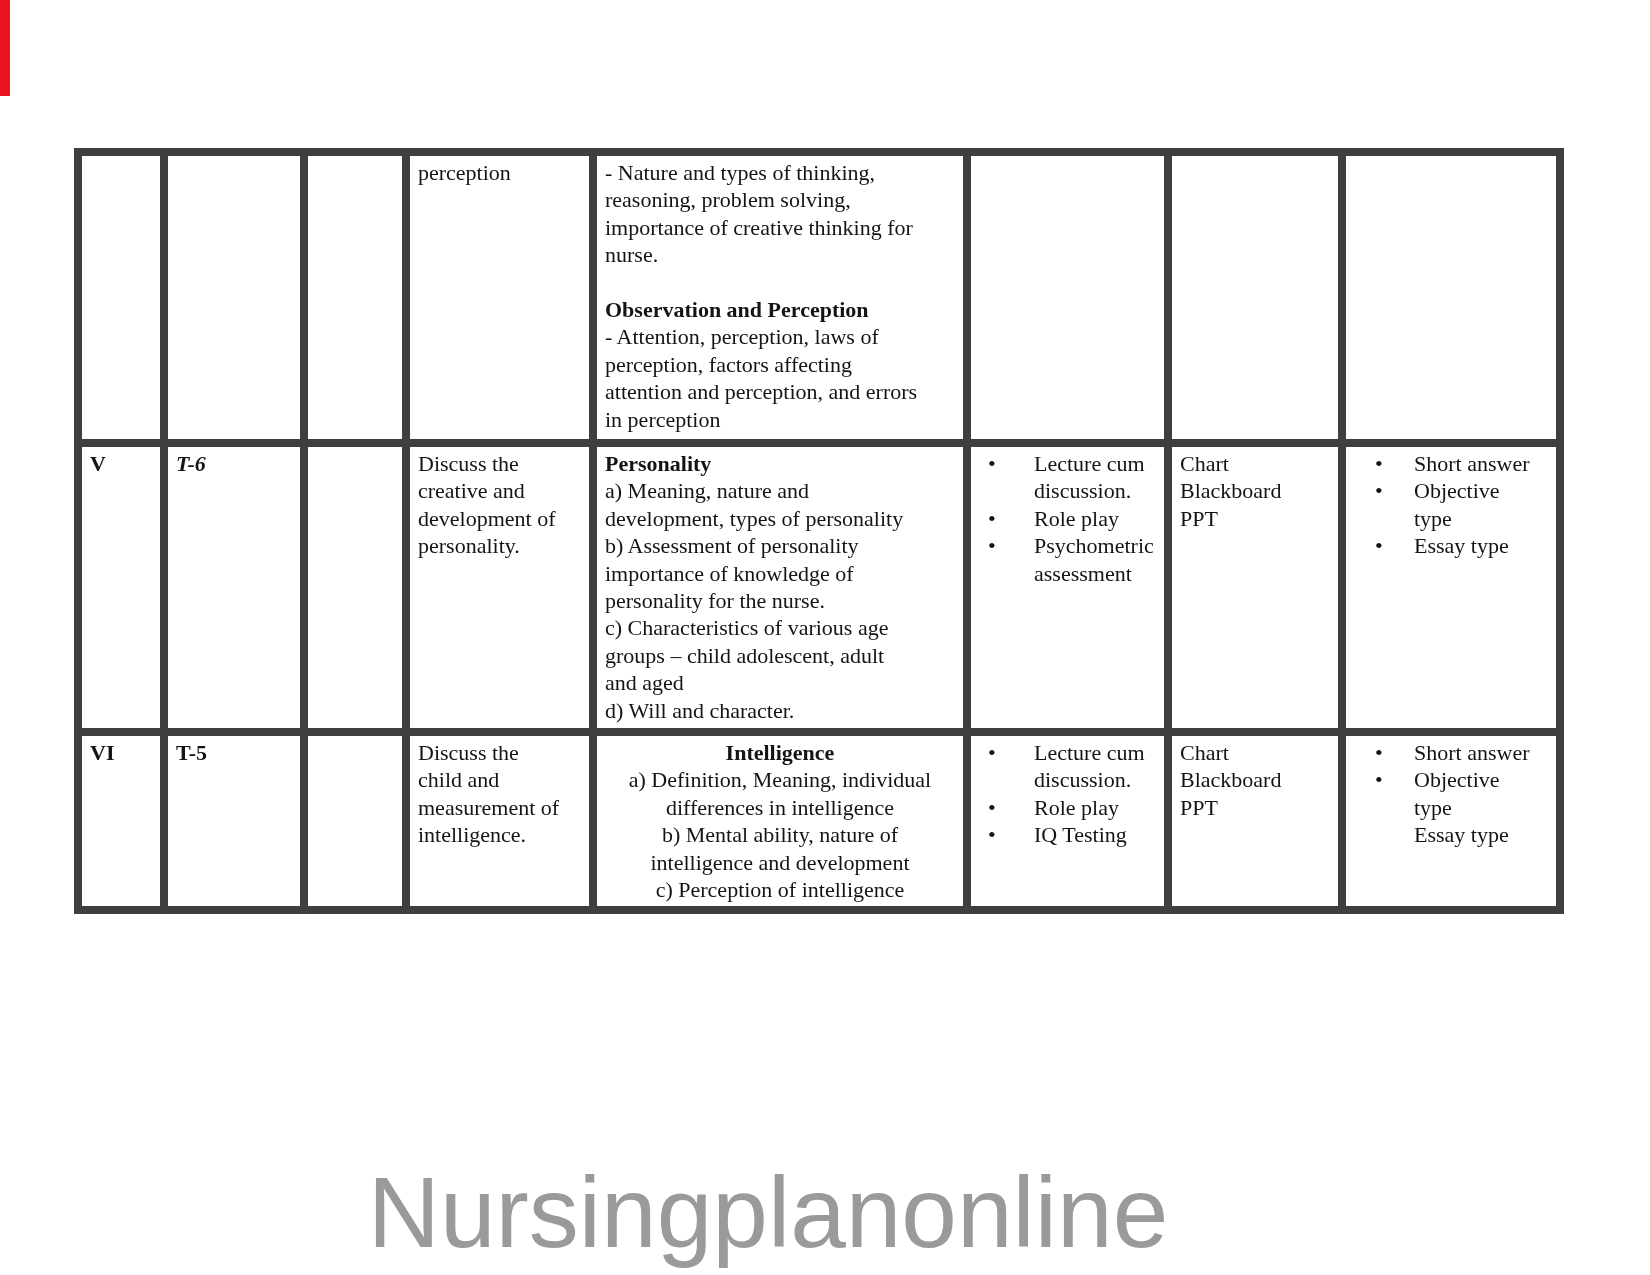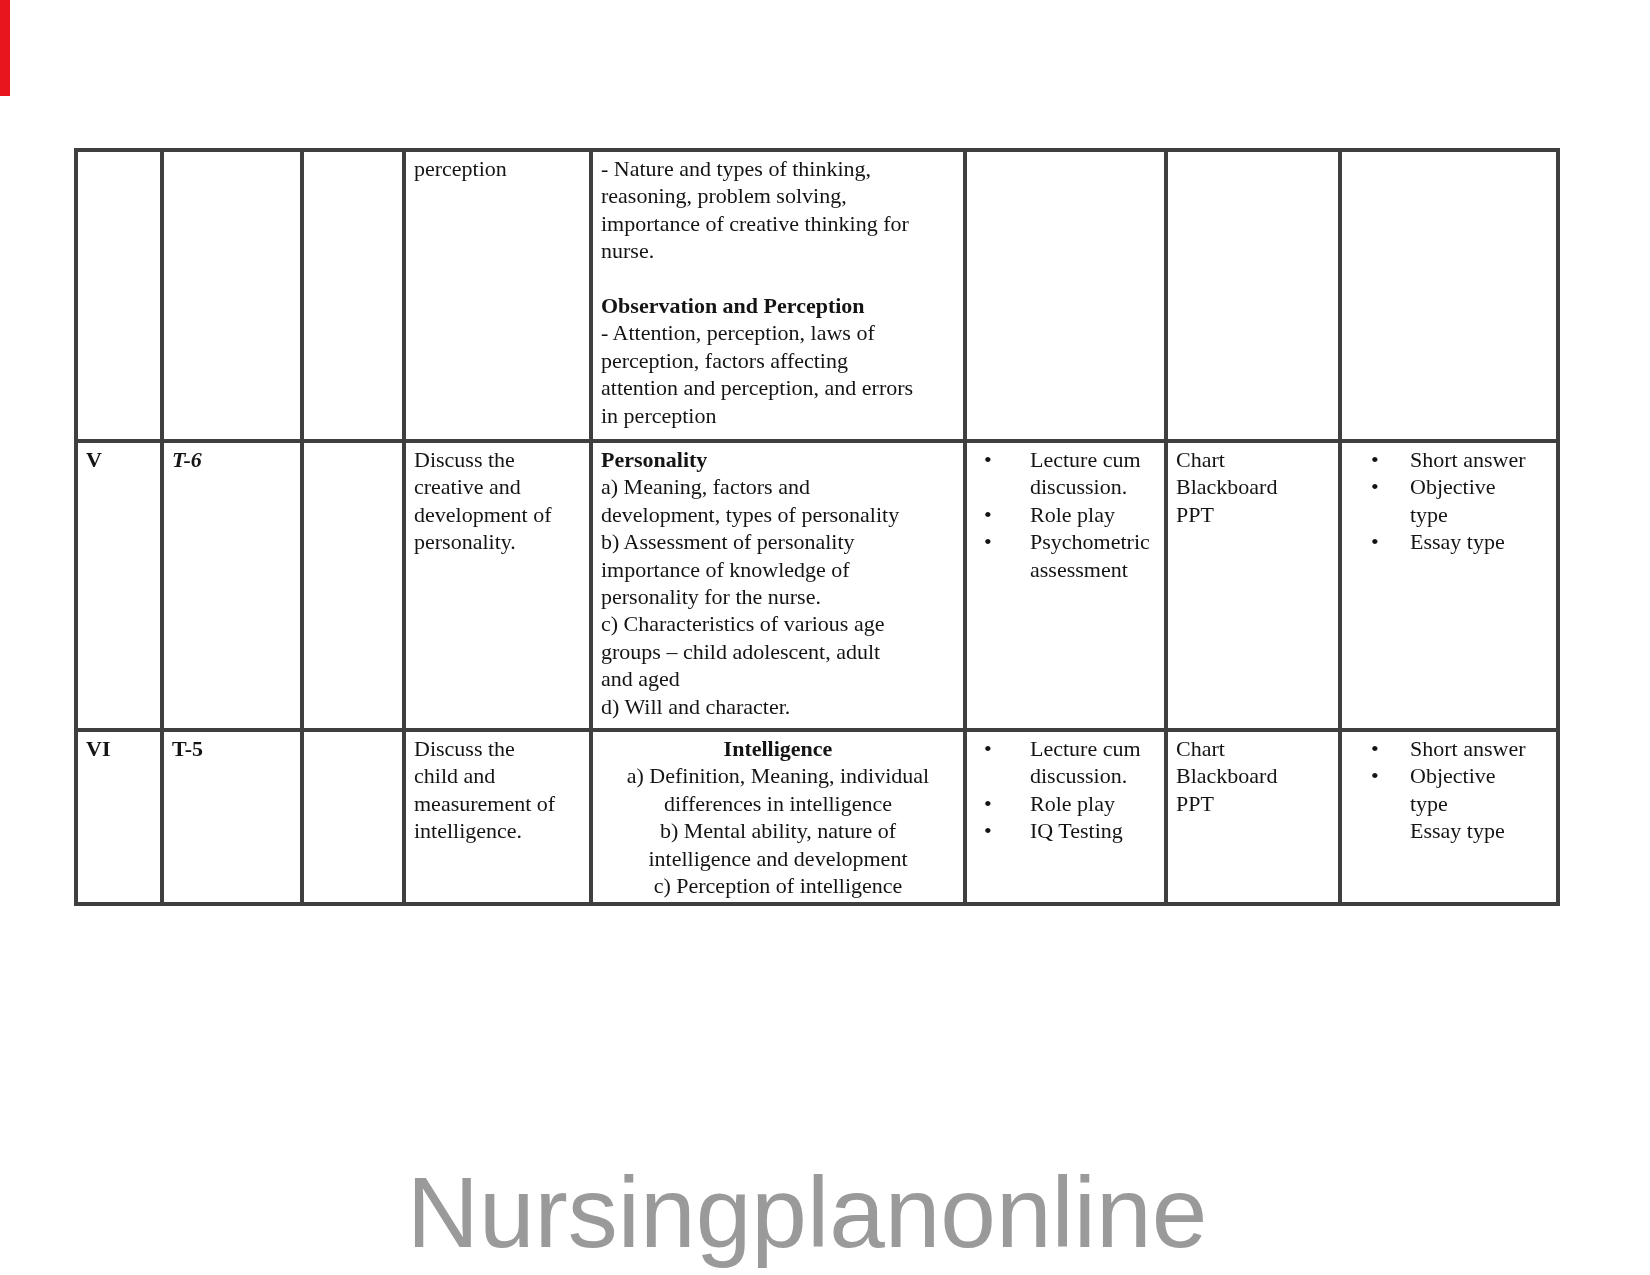--- a/index.html
+++ b/index.html
@@ -1,30 +1,30 @@
 <!DOCTYPE html>
 <html><head>
 <meta charset="utf-8">
 <style>
   html,body{margin:0;padding:0;background:#ffffff;}
   .page{position:relative;width:1650px;height:1275px;background:#ffffff;overflow:hidden;
         font-family:"Liberation Serif",serif;color:#141414;}
   .red-strip{position:absolute;left:0;top:0;width:10px;height:96px;}
   .tablewrap{position:absolute;left:74px;top:148px;}
   table.syllabus{border-collapse:collapse;table-layout:fixed;font-size:22px;line-height:27.4px;}
-  table.syllabus td{border:4px solid #737373;vertical-align:top;padding:3px 8px;overflow:hidden;}
+  table.syllabus td{border:8px solid #737373;vertical-align:top;padding:3px 8px;overflow:hidden;}
   .line{white-space:nowrap;}
   .b{font-weight:700;}
   .gap-line{height:27.4px;}
   .bullet-item{display:flex;align-items:flex-start;}
   .dot{flex:0 0 46px;padding-left:9px;}
   .assess-cell .bullet-item{padding-left:21px;}
   .assess-cell .dot{flex:0 0 39px;padding-left:0;}
   .watermark{position:absolute;top:1162px;left:0;width:1536px;text-align:center;
-             font-family:"Liberation Sans",sans-serif;font-size:100px;line-height:1;margin-left:39px;}
+             font-family:"Liberation Sans",sans-serif;font-size:100px;line-height:1;}
 </style>
 </head>
 <body>
 
 <div class="page">
 
   <div class="red-strip" style="background: rgb(232, 20, 30);"></div>
 
   <div class="tablewrap">
     <table class="syllabus">
@@ -71,21 +71,21 @@
             </td>
             <td style="border-color: rgb(63, 63, 63);"></td>
             <td style="border-color: rgb(63, 63, 63);">
               <div class="line">Discuss the</div>
               <div class="line">creative and</div>
               <div class="line">development of</div>
               <div class="line">personality.</div>
             </td>
             <td style="border-color: rgb(63, 63, 63); border-radius: 9px;">
               <div class="line b">Personality</div>
-              <div class="line">a) Meaning, factors and</div>
+              <div class="line">a) Meaning, nature and</div>
               <div class="line">development, types of personality</div>
               <div class="line">b) Assessment of personality</div>
               <div class="line">importance of knowledge of</div>
               <div class="line">personality for the nurse.</div>
               <div class="line">c) Characteristics of various age</div>
               <div class="line">groups – child adolescent, adult</div>
               <div class="line">and aged</div>
               <div class="line">d) Will and character.</div>
             </td>
             <td style="border-color: rgb(63, 63, 63);">

